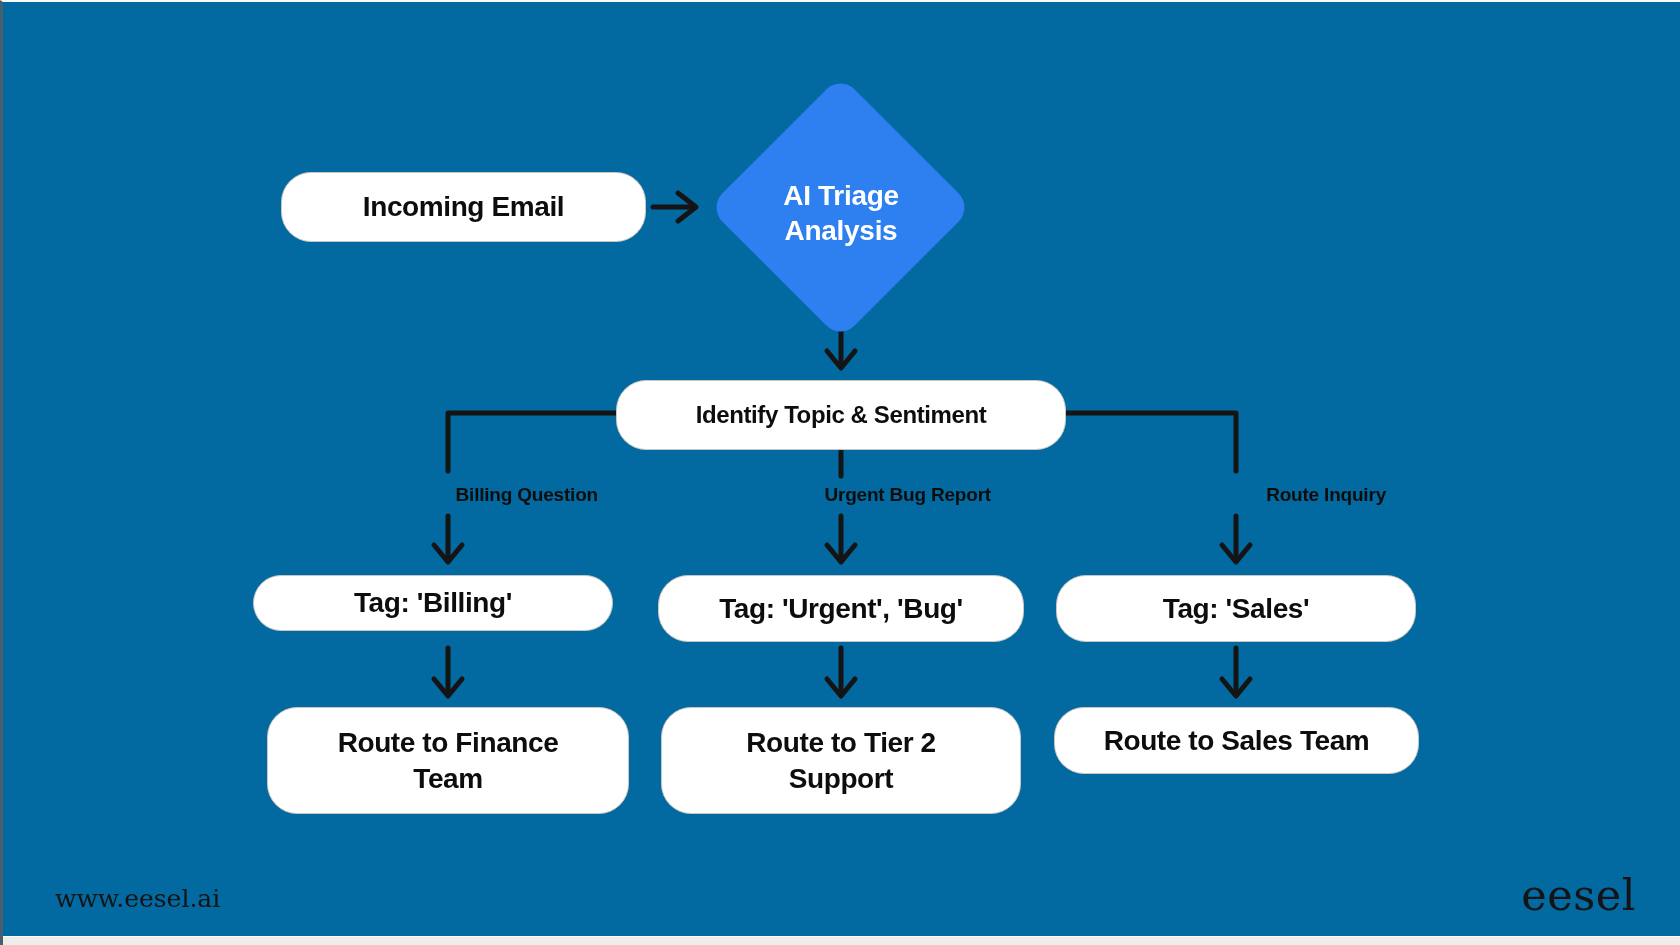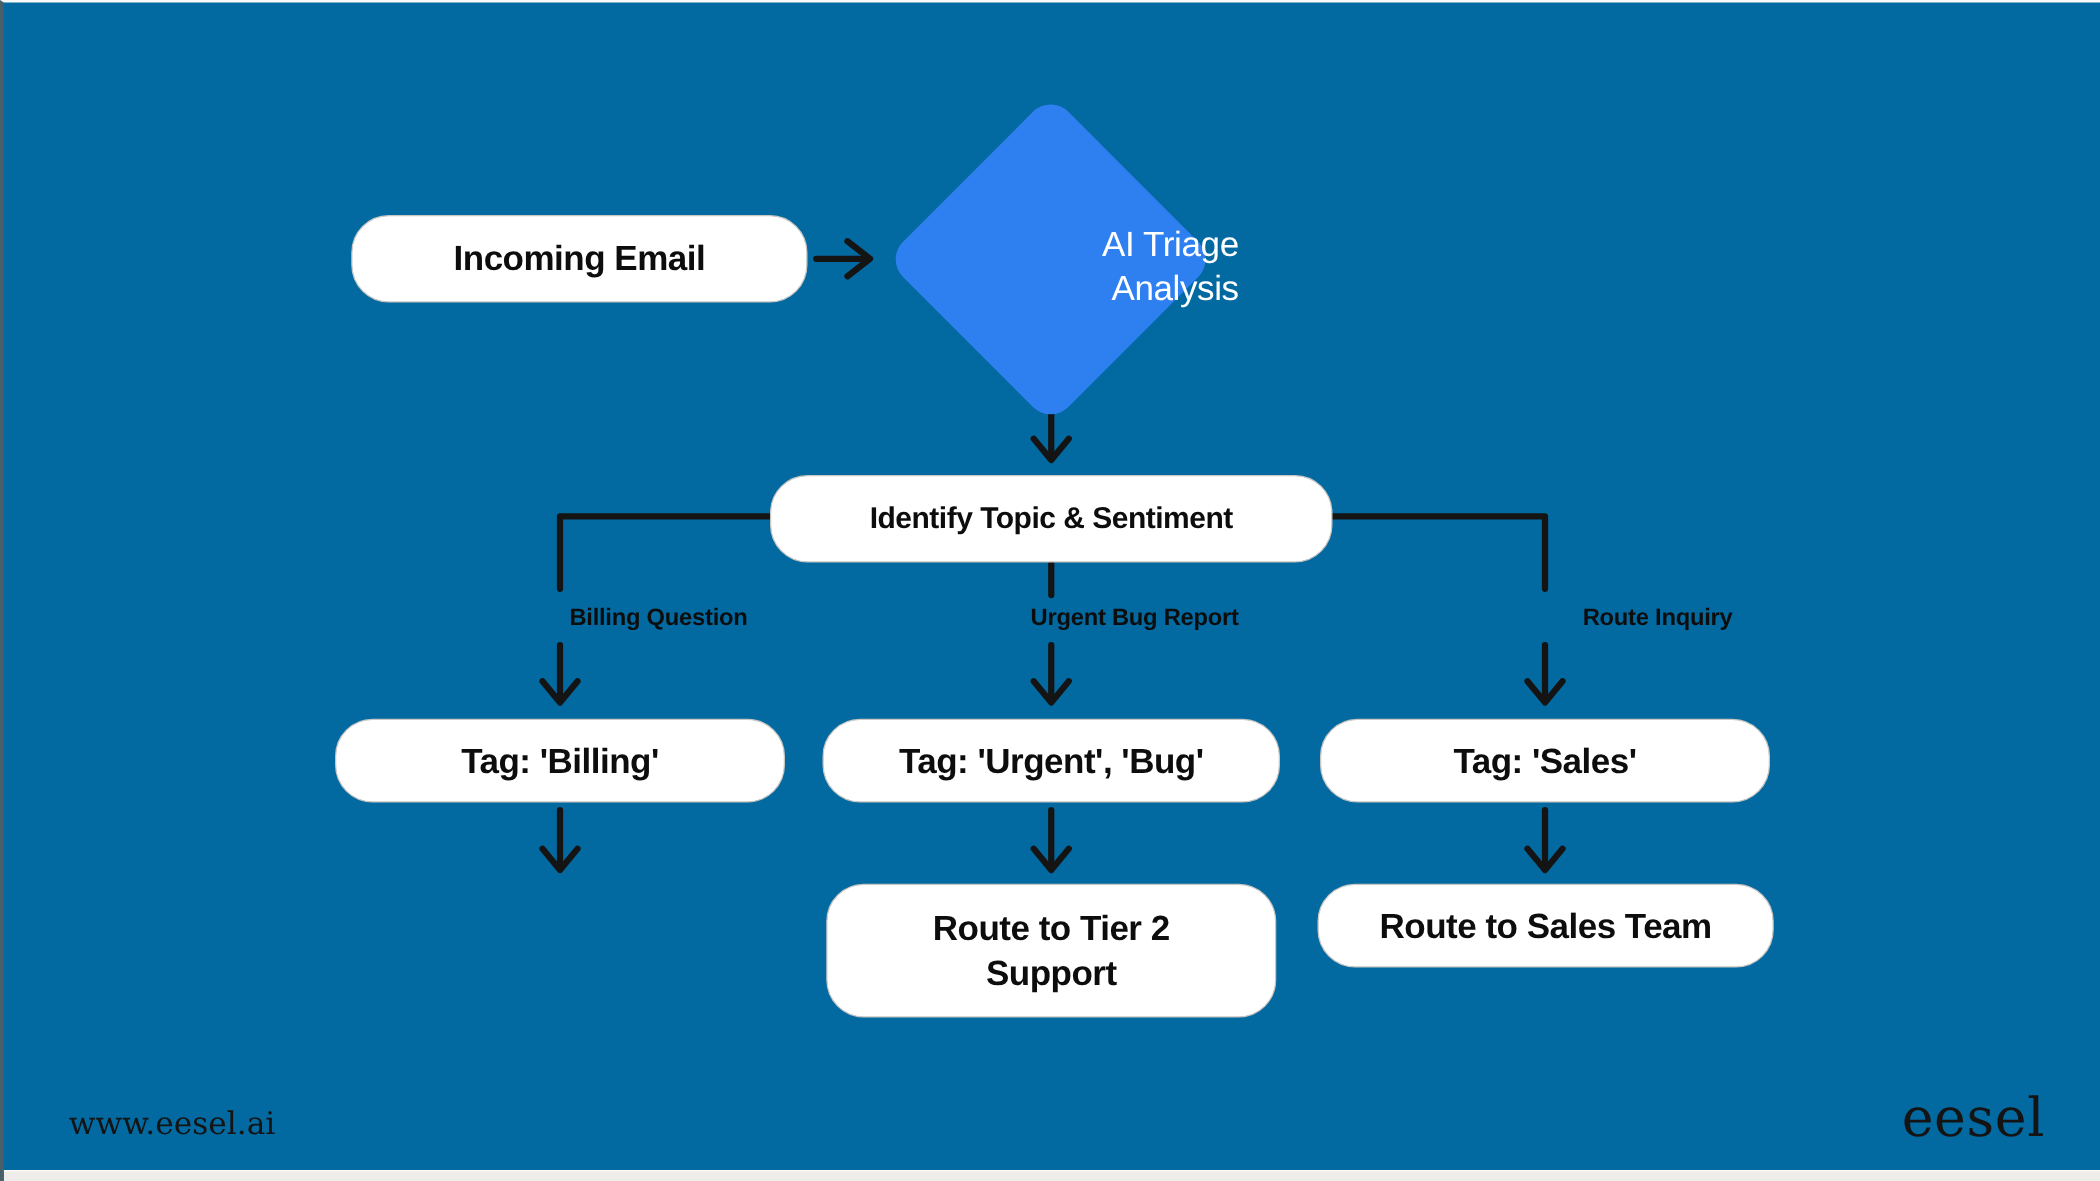--- a/index.html
+++ b/index.html
@@ -32,40 +32,40 @@
     text-align: center;
     font-weight: 700;
     color: #0d0d0d;
     font-size: 28px;
     letter-spacing: -0.4px;
     line-height: 36px;
   }
   .node.oneline { white-space: nowrap; }
   .node-incoming { left: 278px; top: 170px; width: 365px; height: 70px; }
   .node-identify { left: 613px; top: 378px; width: 450px; height: 70px; font-size: 24px; }
-  .node-tag-billing { left: 265px; top: 573px; width: 360px; height: 67px; }
+  .node-tag-billing { left: 250px; top: 573px; width: 360px; height: 56px; }
   .node-tag-urgent  { left: 655px; top: 573px; width: 366px; height: 67px; }
   .node-tag-sales   { left: 1053px; top: 573px; width: 360px; height: 67px; }
   .node-route-finance { left: 264px; top: 705px; width: 362px; height: 107px; padding: 0 42px; }
   .node-route-tier2   { left: 658px; top: 705px; width: 360px; height: 107px; padding: 0 56px; }
   .node-route-sales   { left: 1051px; top: 705px; width: 365px; height: 67px; }
   .diamond {
     position: absolute;
     left: 744px; top: 112px;
     width: 187px; height: 187px;
     background: #2e7ff0;
     border-radius: 20px;
     transform: rotate(45deg);
   }
   .diamond-label {
     position: absolute;
     left: 688px; top: 176px; width: 300px;
-    text-align: right;
+    text-align: center;
     color: #ffffff;
-    font-weight: 400;
+    font-weight: 700;
     font-size: 28px;
     line-height: 35px;
     letter-spacing: -0.3px;
   }
   .branch-label {
     position: absolute;
     top: 482px; width: 300px;
     text-align: right;
     font-weight: 700;
     font-size: 19px;
@@ -155,20 +155,21 @@
   <div class="node oneline node-identify">Identify Topic &amp; Sentiment</div>
 
   <div class="branch-label branch-left">Billing Question</div>
   <div class="branch-label branch-middle">Urgent Bug Report</div>
   <div class="branch-label branch-right">Route Inquiry</div>
 
   <div class="node oneline node-tag-billing">Tag: 'Billing'</div>
   <div class="node oneline node-tag-urgent">Tag: 'Urgent', 'Bug'</div>
   <div class="node oneline node-tag-sales">Tag: 'Sales'</div>
 
+  <div class="node node-route-finance">Route to Finance Team</div>
   <div class="node node-route-tier2">Route to Tier 2 Support</div>
   <div class="node oneline node-route-sales">Route to Sales Team</div>
 
   <div class="footer-url">www.eesel.ai</div>
   <div class="footer-logo">eesel</div>
 
   <div class="bottom-strip"></div>
 </div>
 
 </body></html>

